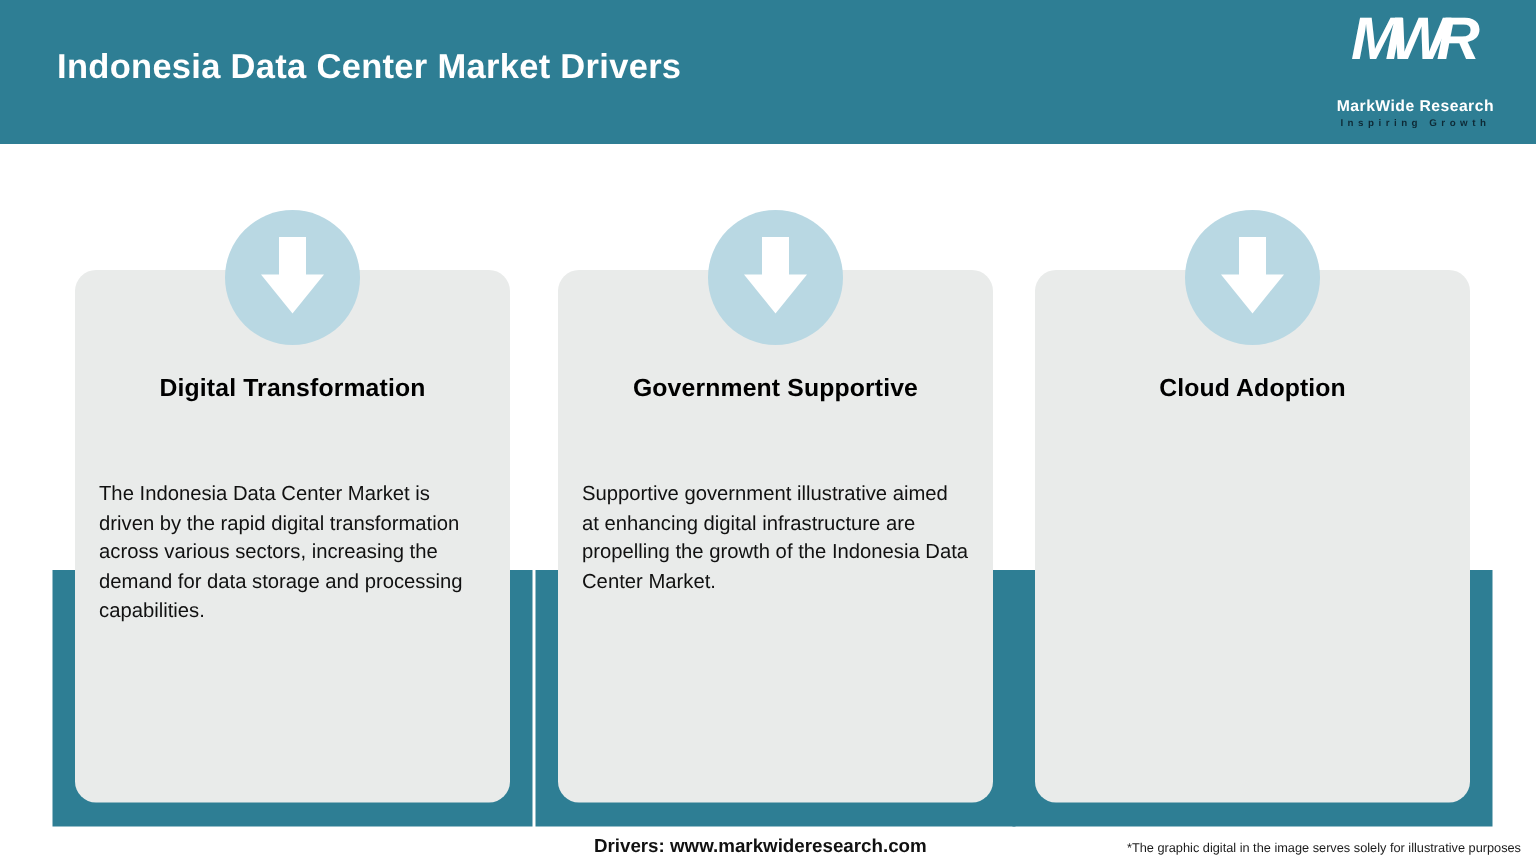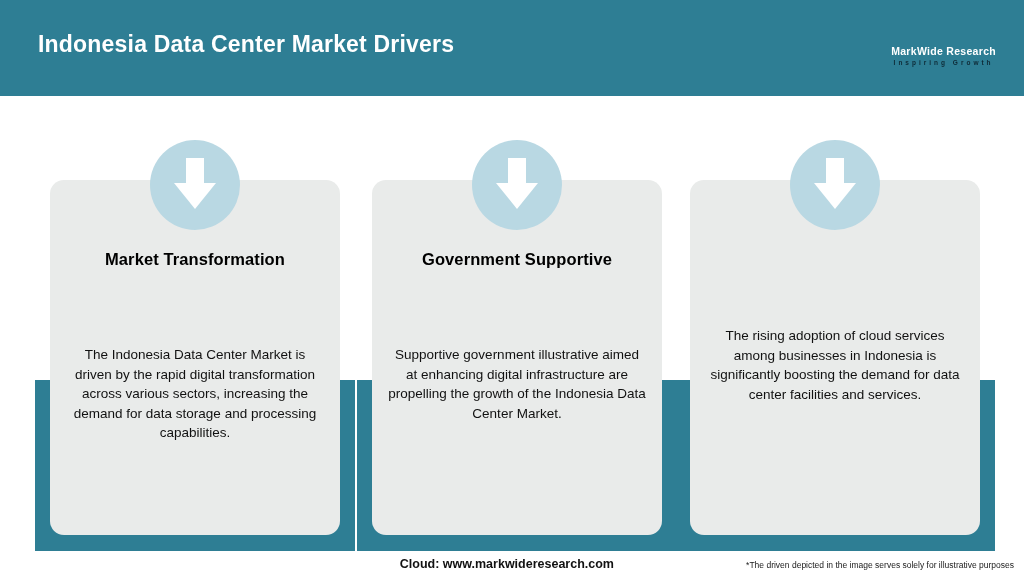--- a/index.html
+++ b/index.html
@@ -49,22 +49,22 @@
   }
   .card{
     position:absolute;inset:0;background:var(--card-gray);
     border-radius:14px;padding:70px 16px 0 16px;z-index:1;
   }
   .card-title{
     text-align:center;font-size:16.5px;font-weight:bold;color:#000;
     letter-spacing:.1px;
   }
   .card-desc{
-    margin-top:76px;font-size:13.5px;line-height:1.45;color:#111;
-    text-align:center;
+    margin-top:50px;font-size:13.5px;line-height:1.45;color:#111;
+    text-align:left;
   }
   .circle{
     position:absolute;left:50%;top:-40px;transform:translateX(-50%);
     width:90px;height:90px;border-radius:50%;
     background:var(--light-blue);z-index:2;
     display:flex;align-items:center;justify-content:center;
   }
 
   
   .footer-source{
@@ -77,36 +77,37 @@
   }
 </style>
 </head>
 <body>
 
 <div class="page">
 
   <header class="header">
     <h1 class="title">Indonesia Data Center Market Drivers</h1>
     <div class="logo">
+      <div class="logo-acronym">MWR</div>
       <div class="logo-name">MarkWide Research</div>
       <div class="logo-tagline">Inspiring Growth</div>
     </div>
   </header>
 
   <main>
 
     <section class="card-wrap card-1">
       <div class="circle">
         <svg width="46" height="56" viewBox="0 0 46 56">
           <rect x="14" y="1" width="18" height="27" fill="#ffffff"></rect>
           <polygon points="2,26 44,26 23,52" fill="#ffffff"></polygon>
         </svg>
       </div>
       <div class="card">
-        <h2 class="card-title">Market Transformation</h2>
+        <h2 class="card-title">Digital Transformation</h2>
         <p class="card-desc">The Indonesia Data Center Market is driven by the rapid digital transformation across various sectors, increasing the demand for data storage and processing capabilities.</p>
       </div>
     </section>
 
     <section class="card-wrap card-2">
       <div class="circle">
         <svg width="46" height="56" viewBox="0 0 46 56">
           <rect x="14" y="1" width="18" height="27" fill="#ffffff"></rect>
           <polygon points="2,26 44,26 23,52" fill="#ffffff"></polygon>
         </svg>
@@ -118,24 +119,24 @@
     </section>
 
     <section class="card-wrap card-3">
       <div class="circle">
         <svg width="46" height="56" viewBox="0 0 46 56">
           <rect x="14" y="1" width="18" height="27" fill="#ffffff"></rect>
           <polygon points="2,26 44,26 23,52" fill="#ffffff"></polygon>
         </svg>
       </div>
       <div class="card">
-        <p class="card-desc">The rising adoption of cloud services among businesses in Indonesia is significantly boosting the demand for data center facilities and services.</p>
+        <h2 class="card-title">Cloud Adoption</h2>
       </div>
     </section>
 
   </main>
 
   <footer>
-    <div class="footer-source">Cloud: www.markwideresearch.com</div>
-    <div class="footer-disclaimer">*The driven depicted in the image serves solely for illustrative purposes</div>
+    <div class="footer-source">Drivers: www.markwideresearch.com</div>
+    <div class="footer-disclaimer">*The graphic digital in the image serves solely for illustrative purposes</div>
   </footer>
 
 </div>
 
 </body></html>

